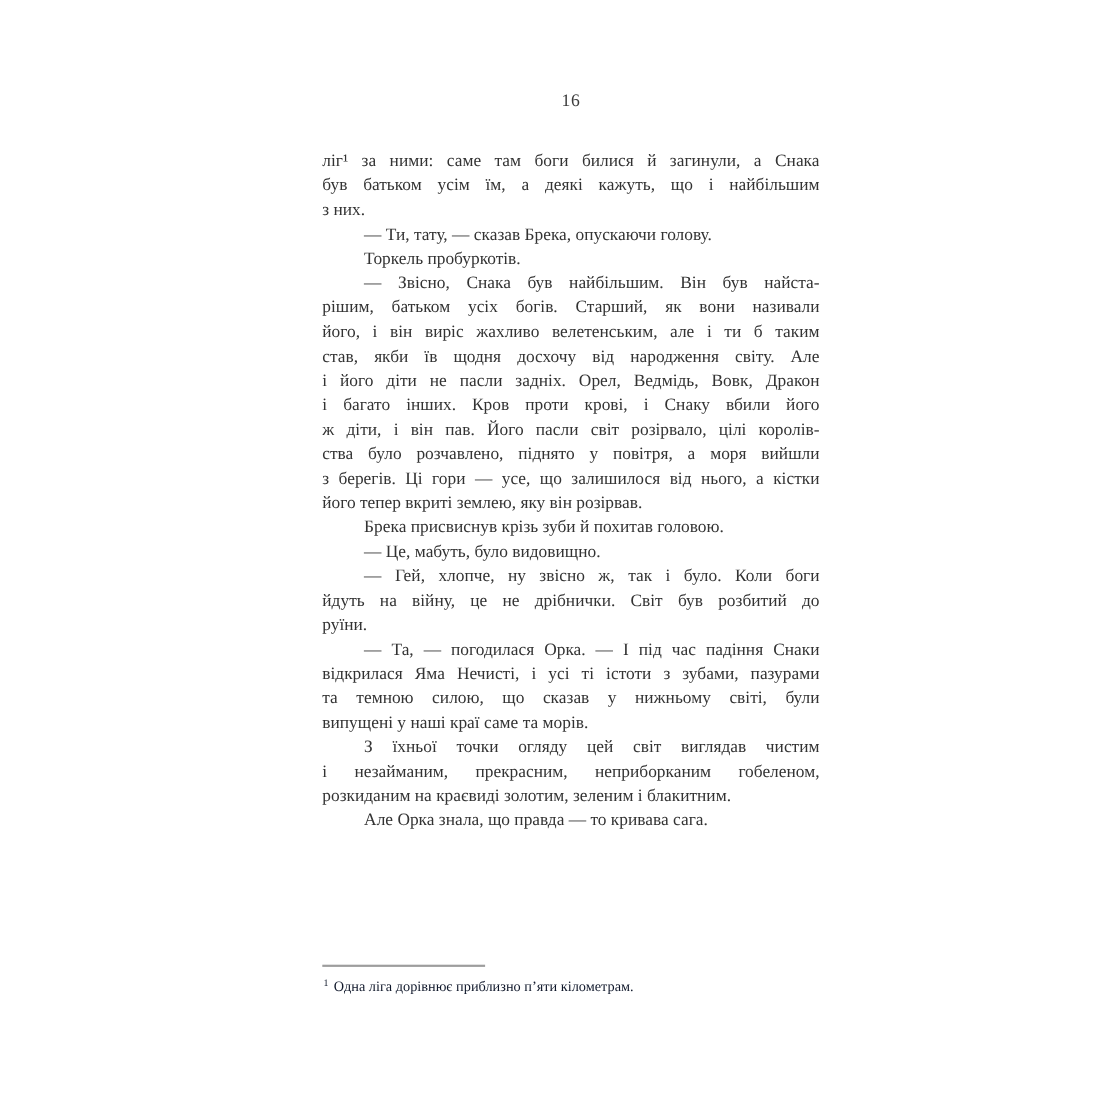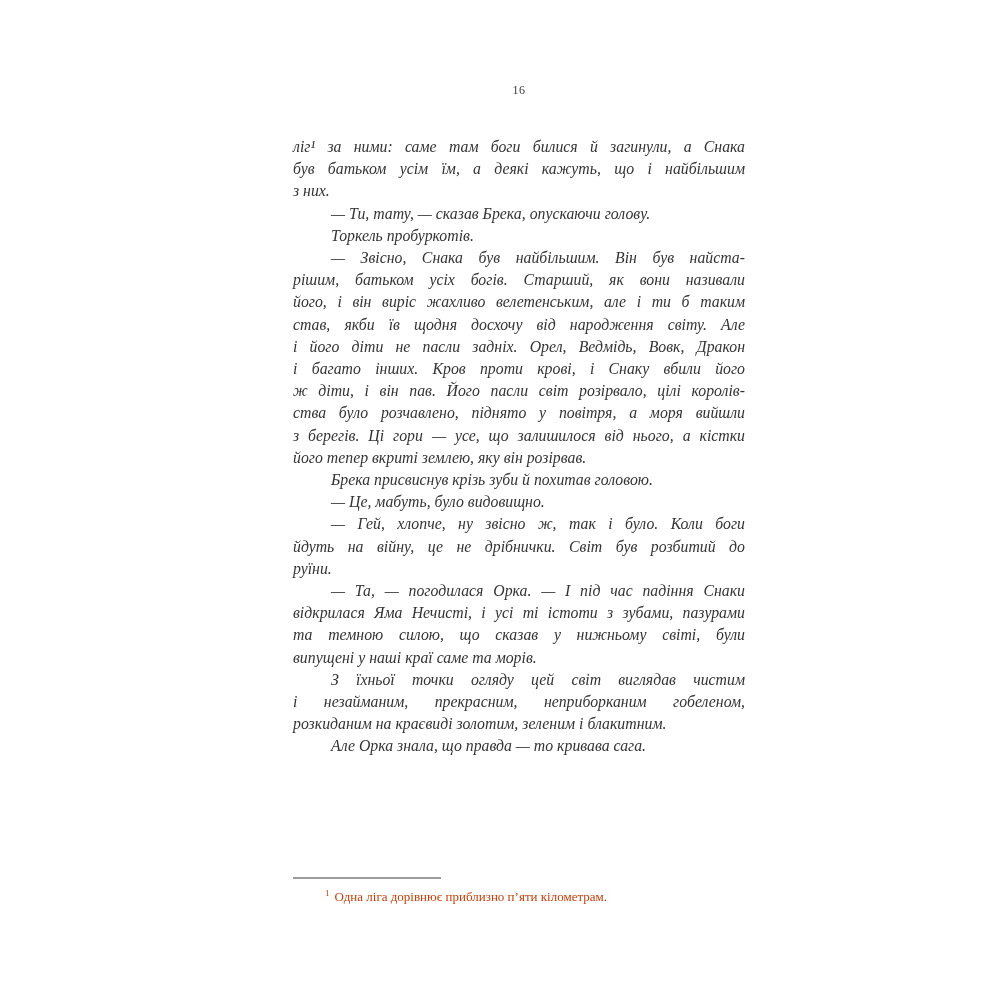--- a/index.html
+++ b/index.html
@@ -15,62 +15,61 @@
     font-family: "Liberation Serif", "DejaVu Serif", serif;
     color: #343434;
     overflow: hidden;
   }
   .page-number {
     position: absolute;
     top: 83px;
     left: 293px;
     width: 452px;
     text-align: center;
-    font-size: 12px;
+    font-size: 16px;
     color: #3c3c3c;
     letter-spacing: 0.5px;
   }
   .body-text {
     position: absolute;
     top: 136px;
     left: 293px;
     width: 452px;
     font-size: 15.8px;
     line-height: 22.2px;
     color: #333333;
   }
   .line {
     text-align: justify;
     text-align-last: justify;
-    font-style: italic;
   }
   .line.last {
     text-align-last: left;
   }
   .line.indent {
     text-indent: 38px;
   }
   .footnote-rule {
     position: absolute;
     top: 877px;
     left: 293px;
     width: 148px;
     height: 2px;
     background: #9d9d9d;
   }
   .footnote {
     position: absolute;
     top: 888px;
-    left: 308px;
+    left: 277px;
     width: 452px;
     padding-left: 17px;
     box-sizing: border-box;
     font-size: 13px;
     line-height: 17px;
-    color: #c2410c;
+    color: #0f172a;
   }
   .footnote sup {
     font-size: 9px;
     line-height: 0;
     vertical-align: super;
     margin-right: 5px;
   }
 </style>
 </head>
 <body>

